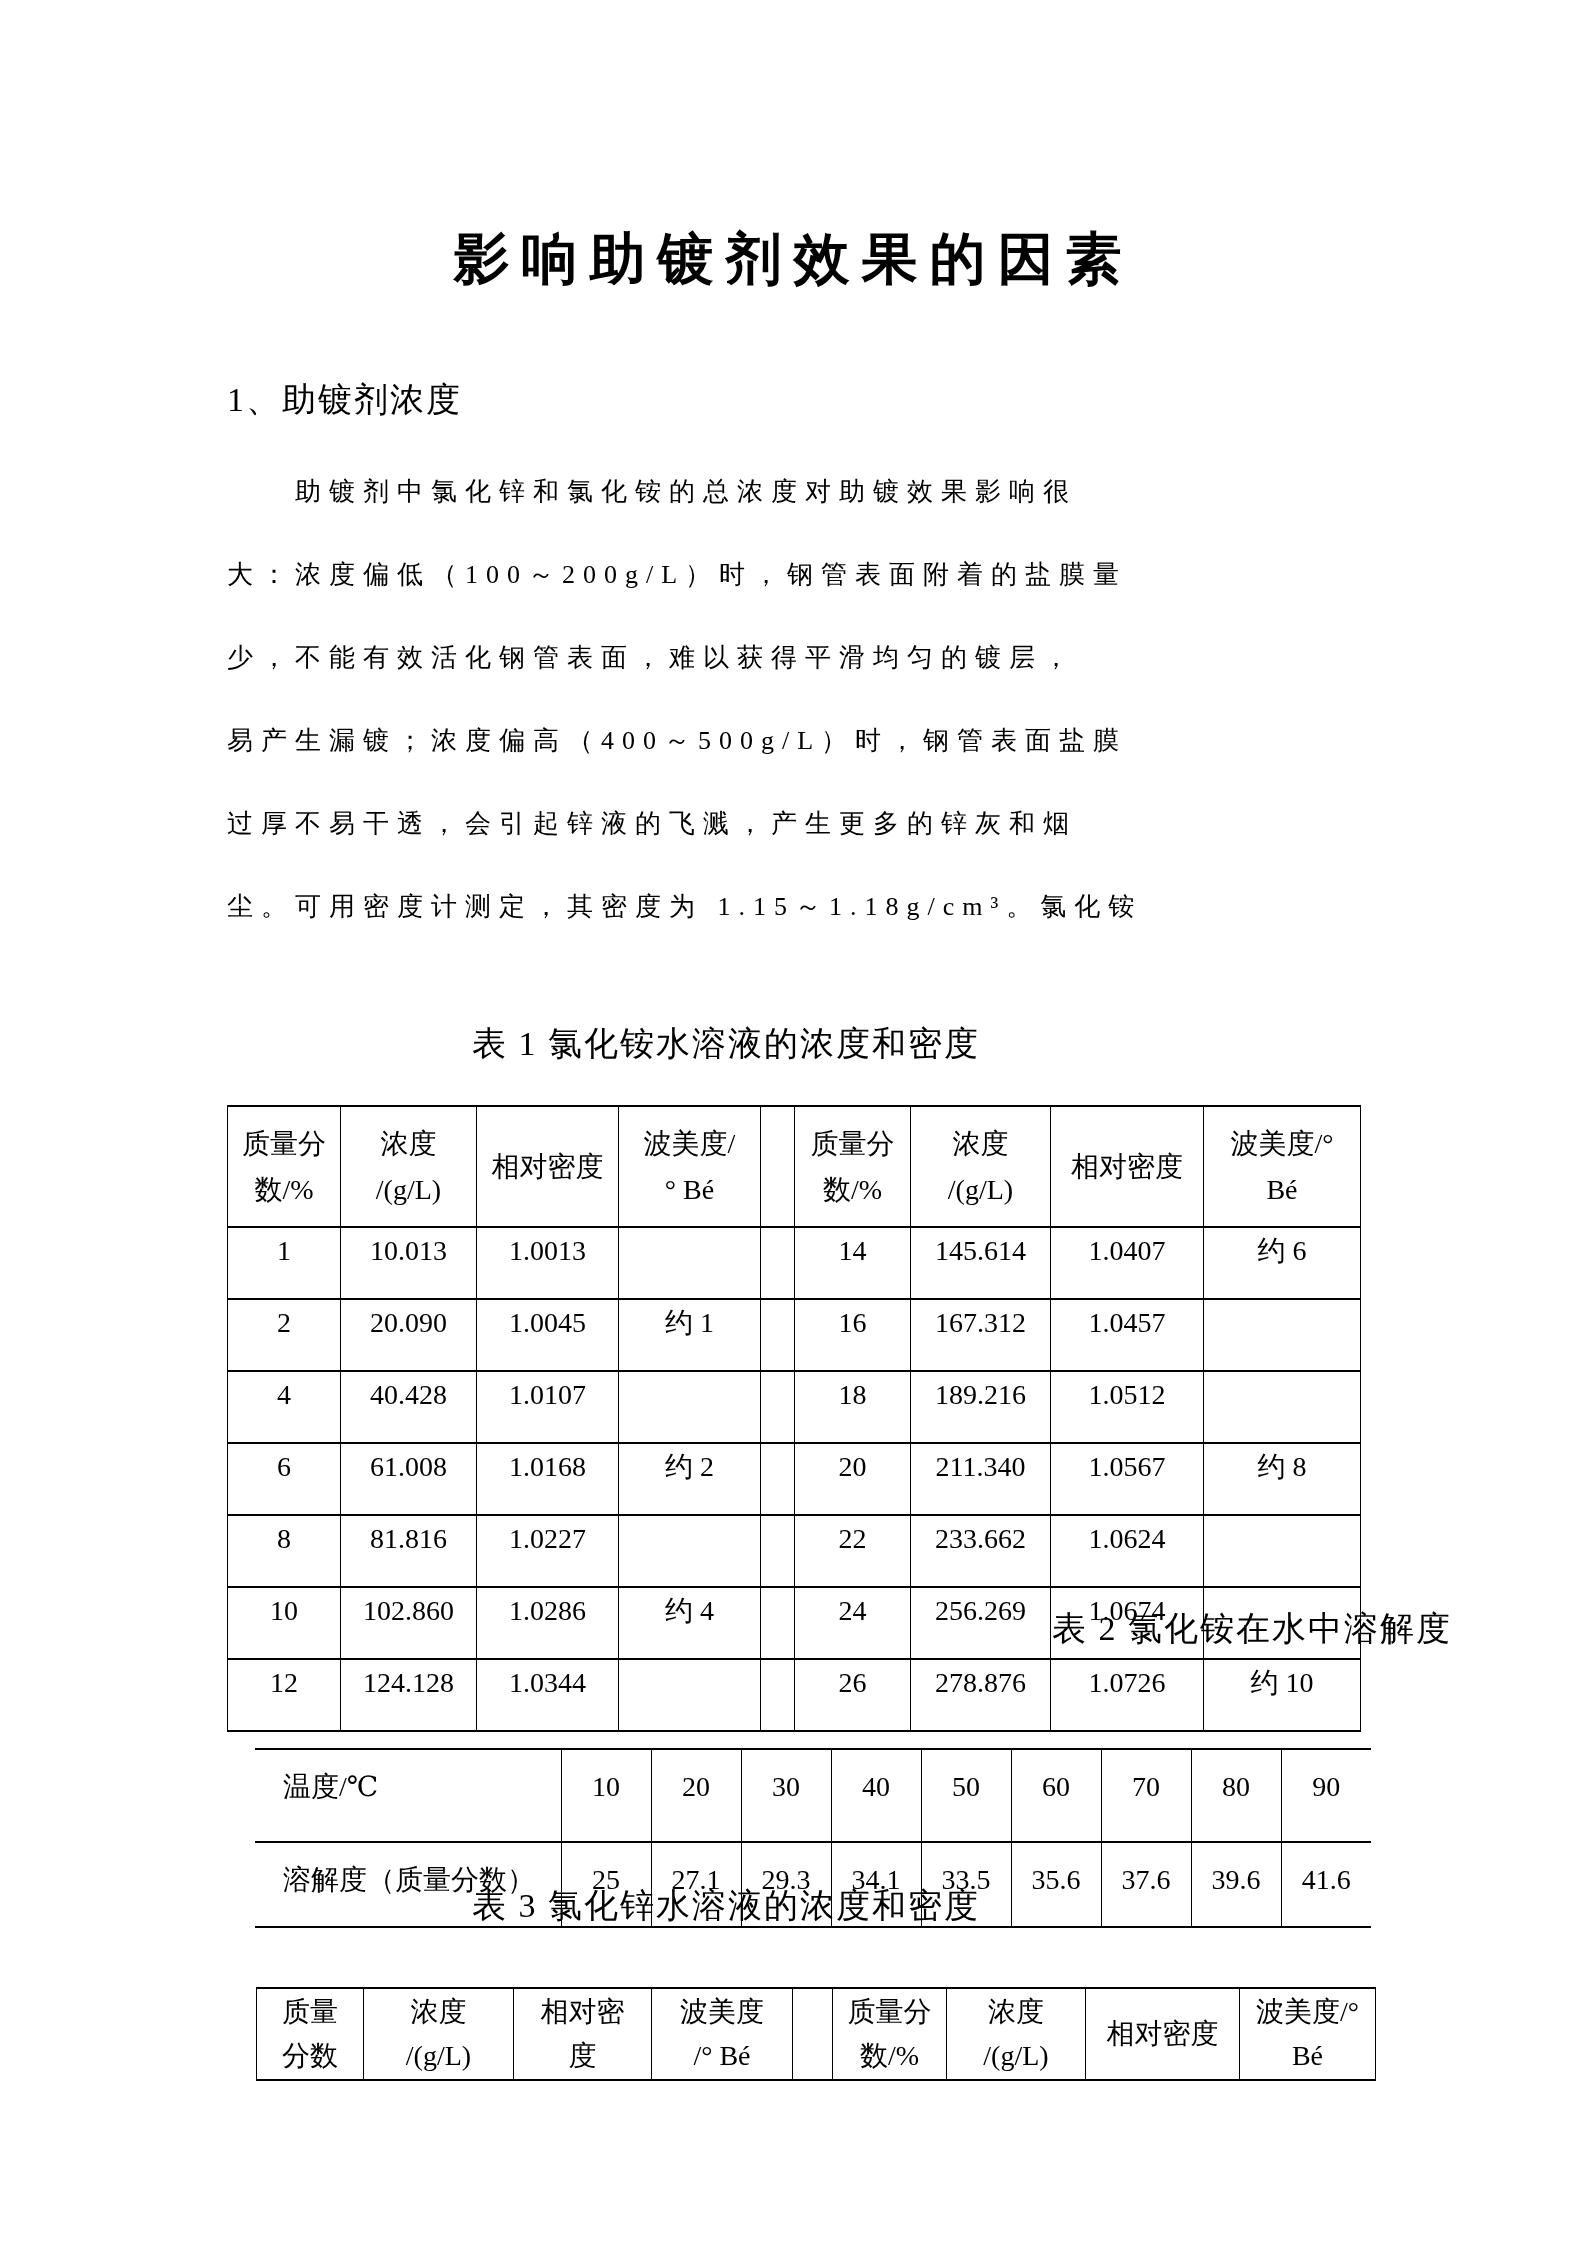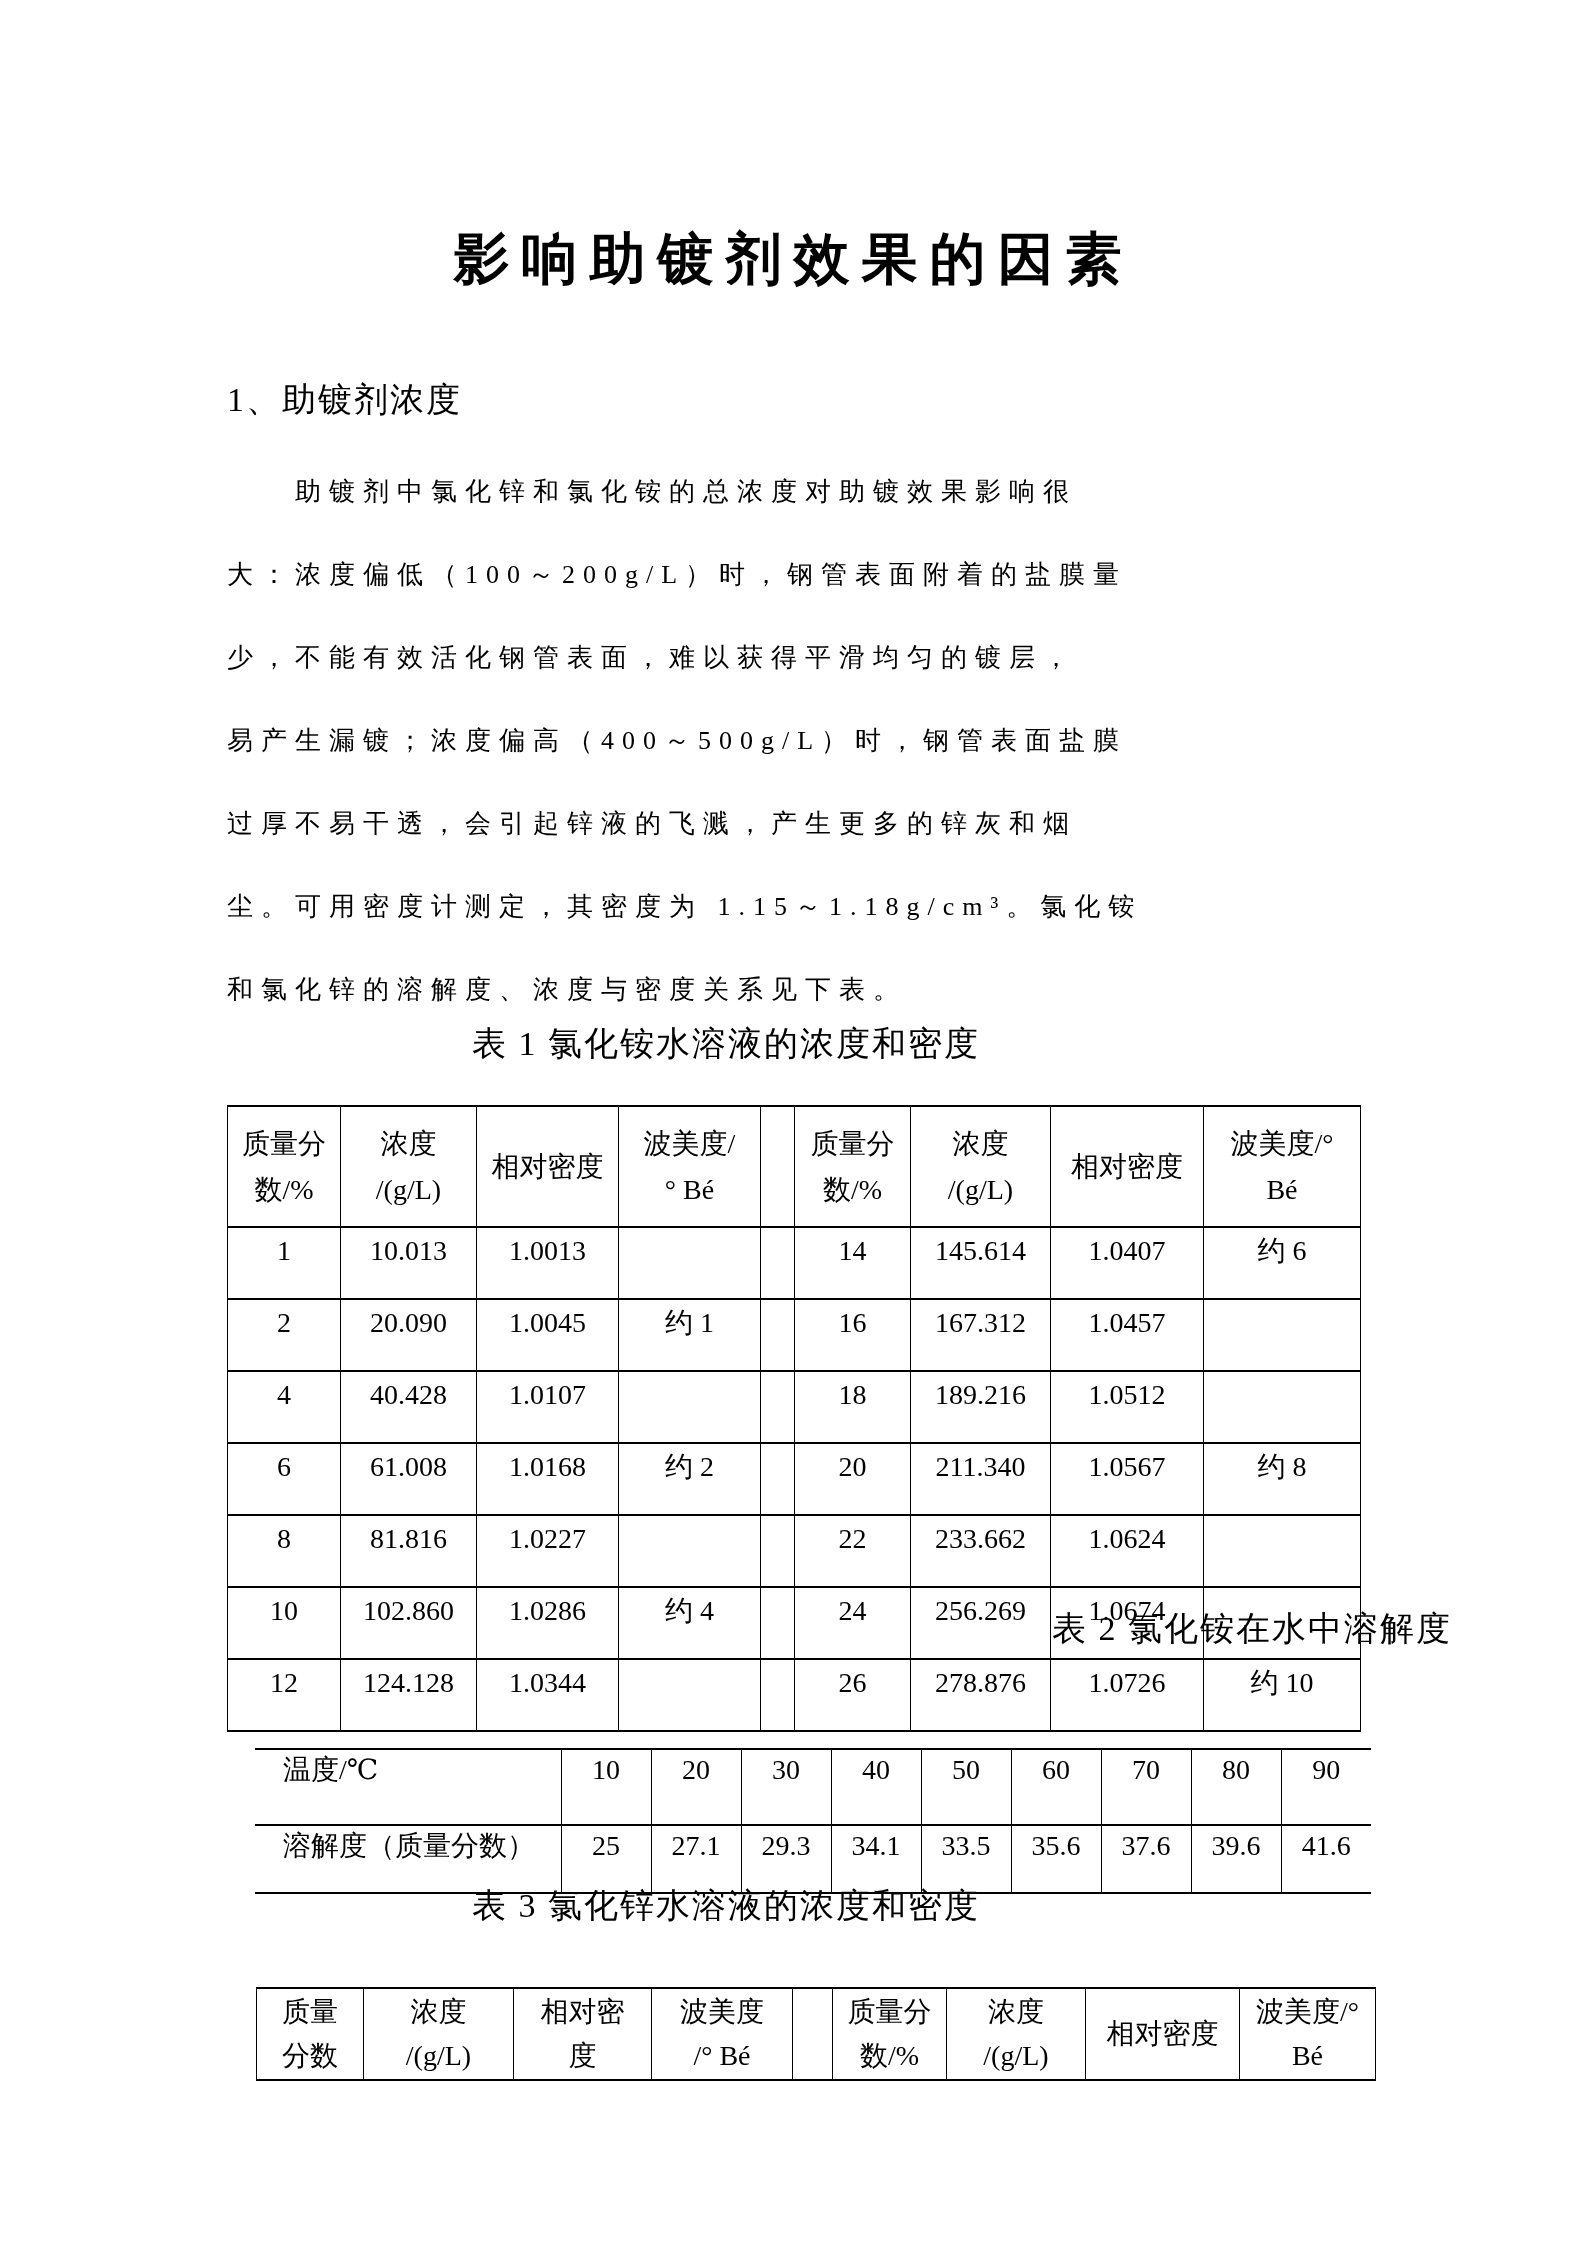--- a/index.html
+++ b/index.html
@@ -48,21 +48,21 @@
   }
   .t1 tr.data td{
     height:62px;vertical-align:top;padding-top:7px;
     text-align:center;line-height:32px;
   }
   
   .t2{top:1748px;left:255px;width:1116px;}
   .t2 td{
     border-left:1px solid #000;border-right:1px solid #000;
     border-top:2px solid #000;border-bottom:2px solid #000;
-    vertical-align:top;padding-top:4px;line-height:32px;text-align:center;
+    vertical-align:top;padding-top:21px;line-height:32px;text-align:center;
   }
   .t2 td:first-child{border-left:none;text-align:left;padding-left:28px;}
   .t2 td:last-child{border-right:none;}
   .t2 tr.r1 td{height:69px;}
   .t2 tr.r2 td{height:61px;}
   
   .t3{top:1963px;left:256px;width:1119px;margin-top:24px;}
   .t3 th{
     border-left:1px solid #000;border-right:1px solid #000;
     border-top:2px solid #000;border-bottom:2px solid #000;
@@ -79,21 +79,20 @@
 
   <div class="section-heading">1、助镀剂浓度</div>
 
   <div class="paragraph">
     <div class="par-line indent">助镀剂中氯化锌和氯化铵的总浓度对助镀效果影响很</div>
     <div class="par-line">大：浓度偏低（100～200g/L）时，钢管表面附着的盐膜量</div>
     <div class="par-line">少，不能有效活化钢管表面，难以获得平滑均匀的镀层，</div>
     <div class="par-line">易产生漏镀；浓度偏高（400～500g/L）时，钢管表面盐膜</div>
     <div class="par-line">过厚不易干透，会引起锌液的飞溅，产生更多的锌灰和烟</div>
     <div class="par-line">尘。可用密度计测定，其密度为 1.15～1.18g/cm³。氯化铵</div>
-    <div class="par-line">和氯化锌的溶解度、浓度与密度关系见下表。</div>
   </div>
 
   <div class="tbl-caption cap1">表 1 氯化铵水溶液的浓度和密度</div>
 
   <table class="t1">
     <colgroup>
       <col style="width:113px">
         <col style="width:136px">
         <col style="width:142px">
         <col style="width:142px">

